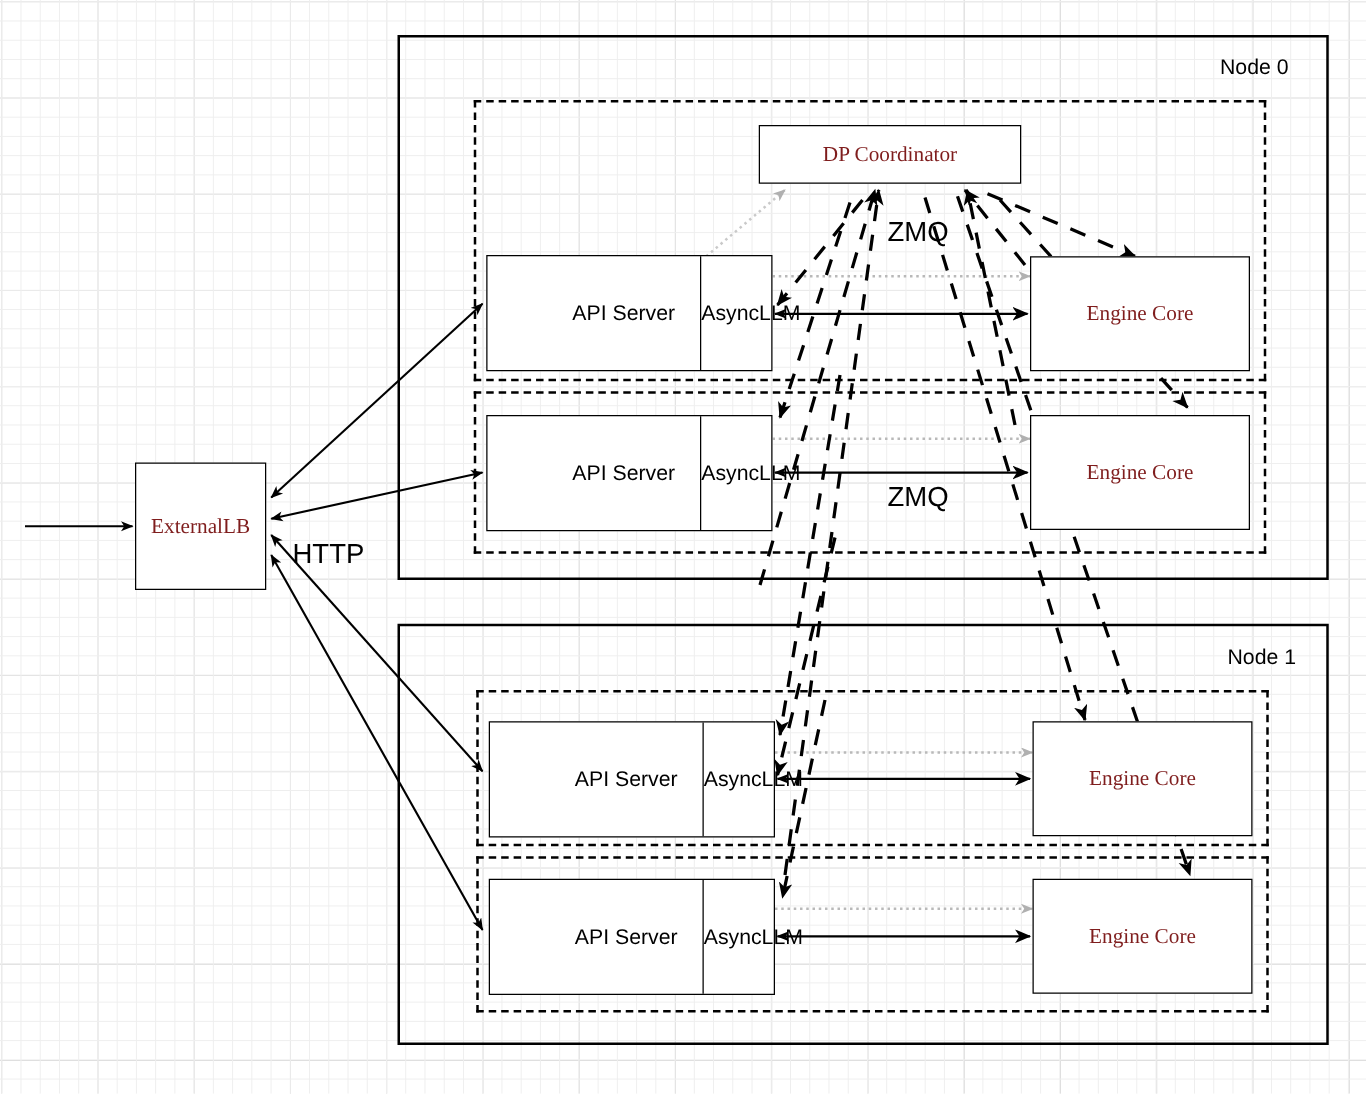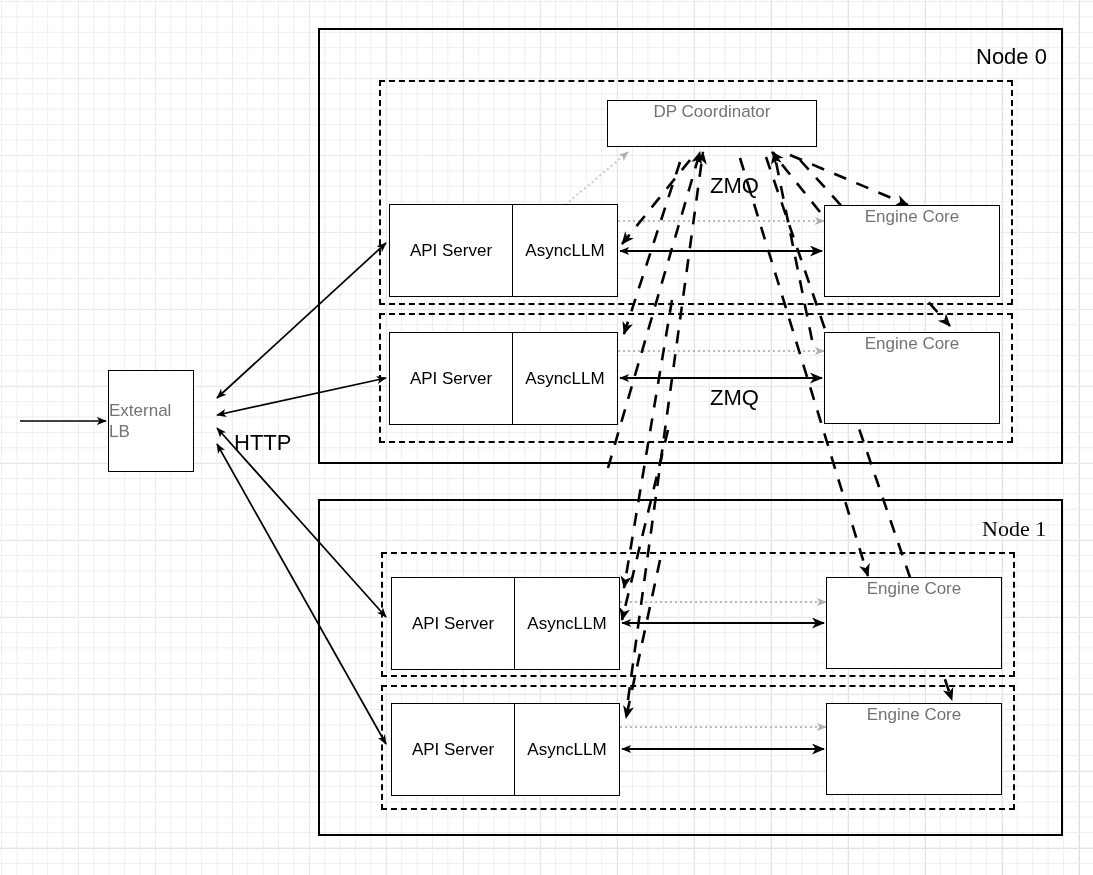--- a/index.html
+++ b/index.html
@@ -32,52 +32,54 @@
     width: 1093px;
     height: 875px;
     pointer-events: none;
   }
   .box {
     position: absolute;
     box-sizing: border-box;
     background: #ffffff;
     border: 1.6px solid #000000;
     display: flex;
-    align-items: flex-start;
+    align-items: center;
     justify-content: center;
     text-align: center;
     font-size: 17px;
-    color: #737373;
+    color: #7f1d1d;
     line-height: 1.25;
+    font-family: Liberation Serif, serif;
   }
   .node-container {
     position: absolute;
     box-sizing: border-box;
     border: 2px solid #000000;
     background: transparent;
   }
   .node-label {
     position: absolute;
-    font-size: 22px;
+    font-size: 17px;
     color: #000000;
     white-space: nowrap;
   }
   .dash-group {
     position: absolute;
     box-sizing: border-box;
     border: 2px dashed #000000;
     background: transparent;
   }
   .split-box {
     position: absolute;
     box-sizing: border-box;
     border: 1.6px solid #000000;
     background: #ffffff;
     display: flex;
     flex-direction: row;
+    padding-left: 48px;
   }
   .split-cell {
     box-sizing: border-box;
     display: flex;
     align-items: center;
     justify-content: center;
     font-size: 17px;
     color: #000000;
     white-space: nowrap;
   }
@@ -203,21 +205,21 @@
       <line x1="672" y1="300" x2="624" y2="588" stroke="#000000" stroke-width="2.6" stroke-dasharray="13,11" marker-end="url(#ah-big)"></line>
     </g>
     <g>
       <line x1="668" y1="430" x2="622" y2="620" stroke="#000000" stroke-width="2.6" stroke-dasharray="13,11" marker-end="url(#ah-big)"></line>
     </g>
     <g>
       <line x1="660" y1="560" x2="626" y2="718" stroke="#000000" stroke-width="2.6" stroke-dasharray="13,11" marker-end="url(#ah-big)"></line>
     </g>
   </svg>
 
-  <div class="box" style="left:108px; top:370px; width:86px; height:102px; flex-direction:column;">
+  <div class="box" style="left:108px; top:370px; width:105px; height:102px; ">
     <div>External</div>
     <div>LB</div>
   </div>
   <div class="edge-label" style="left:234px; top:430px;">HTTP</div>
 
   <div class="node-container" style="left:318px; top:28px; width:745px; height:436px;"></div>
   <div class="node-label" style="left:976px; top:44px;">Node 0</div>
 
   <div class="box" style="left:607px; top:100px; width:210px; height:47px;">
     <span>DP Coordinator</span>
@@ -245,21 +247,21 @@
     <div class="split-cell right">
       <span>AsyncLLM</span>
     </div>
   </div>
   <div class="box" style="left:824px; top:332px; width:176px; height:92px;">
     <span>Engine Core</span>
   </div>
   <div class="edge-label" style="left:710px; top:385px;">ZMQ</div>
 
   <div class="node-container" style="left:318px; top:499px; width:745px; height:337px;"></div>
-  <div class="node-label" style="left:982px; top:516px;font-family:Liberation Serif, serif;">Node 1</div>
+  <div class="node-label" style="left:982px; top:516px;">Node 1</div>
 
   <div class="dash-group" style="left:381px; top:552px; width:634px; height:125px;"></div>
   <div class="split-box" style="left:391px; top:577px; width:229px; height:93px;">
     <div class="split-cell left" style="width:123px;">
       <span>API Server</span>
     </div>
     <div class="split-cell right">
       <span>AsyncLLM</span>
     </div>
   </div>

